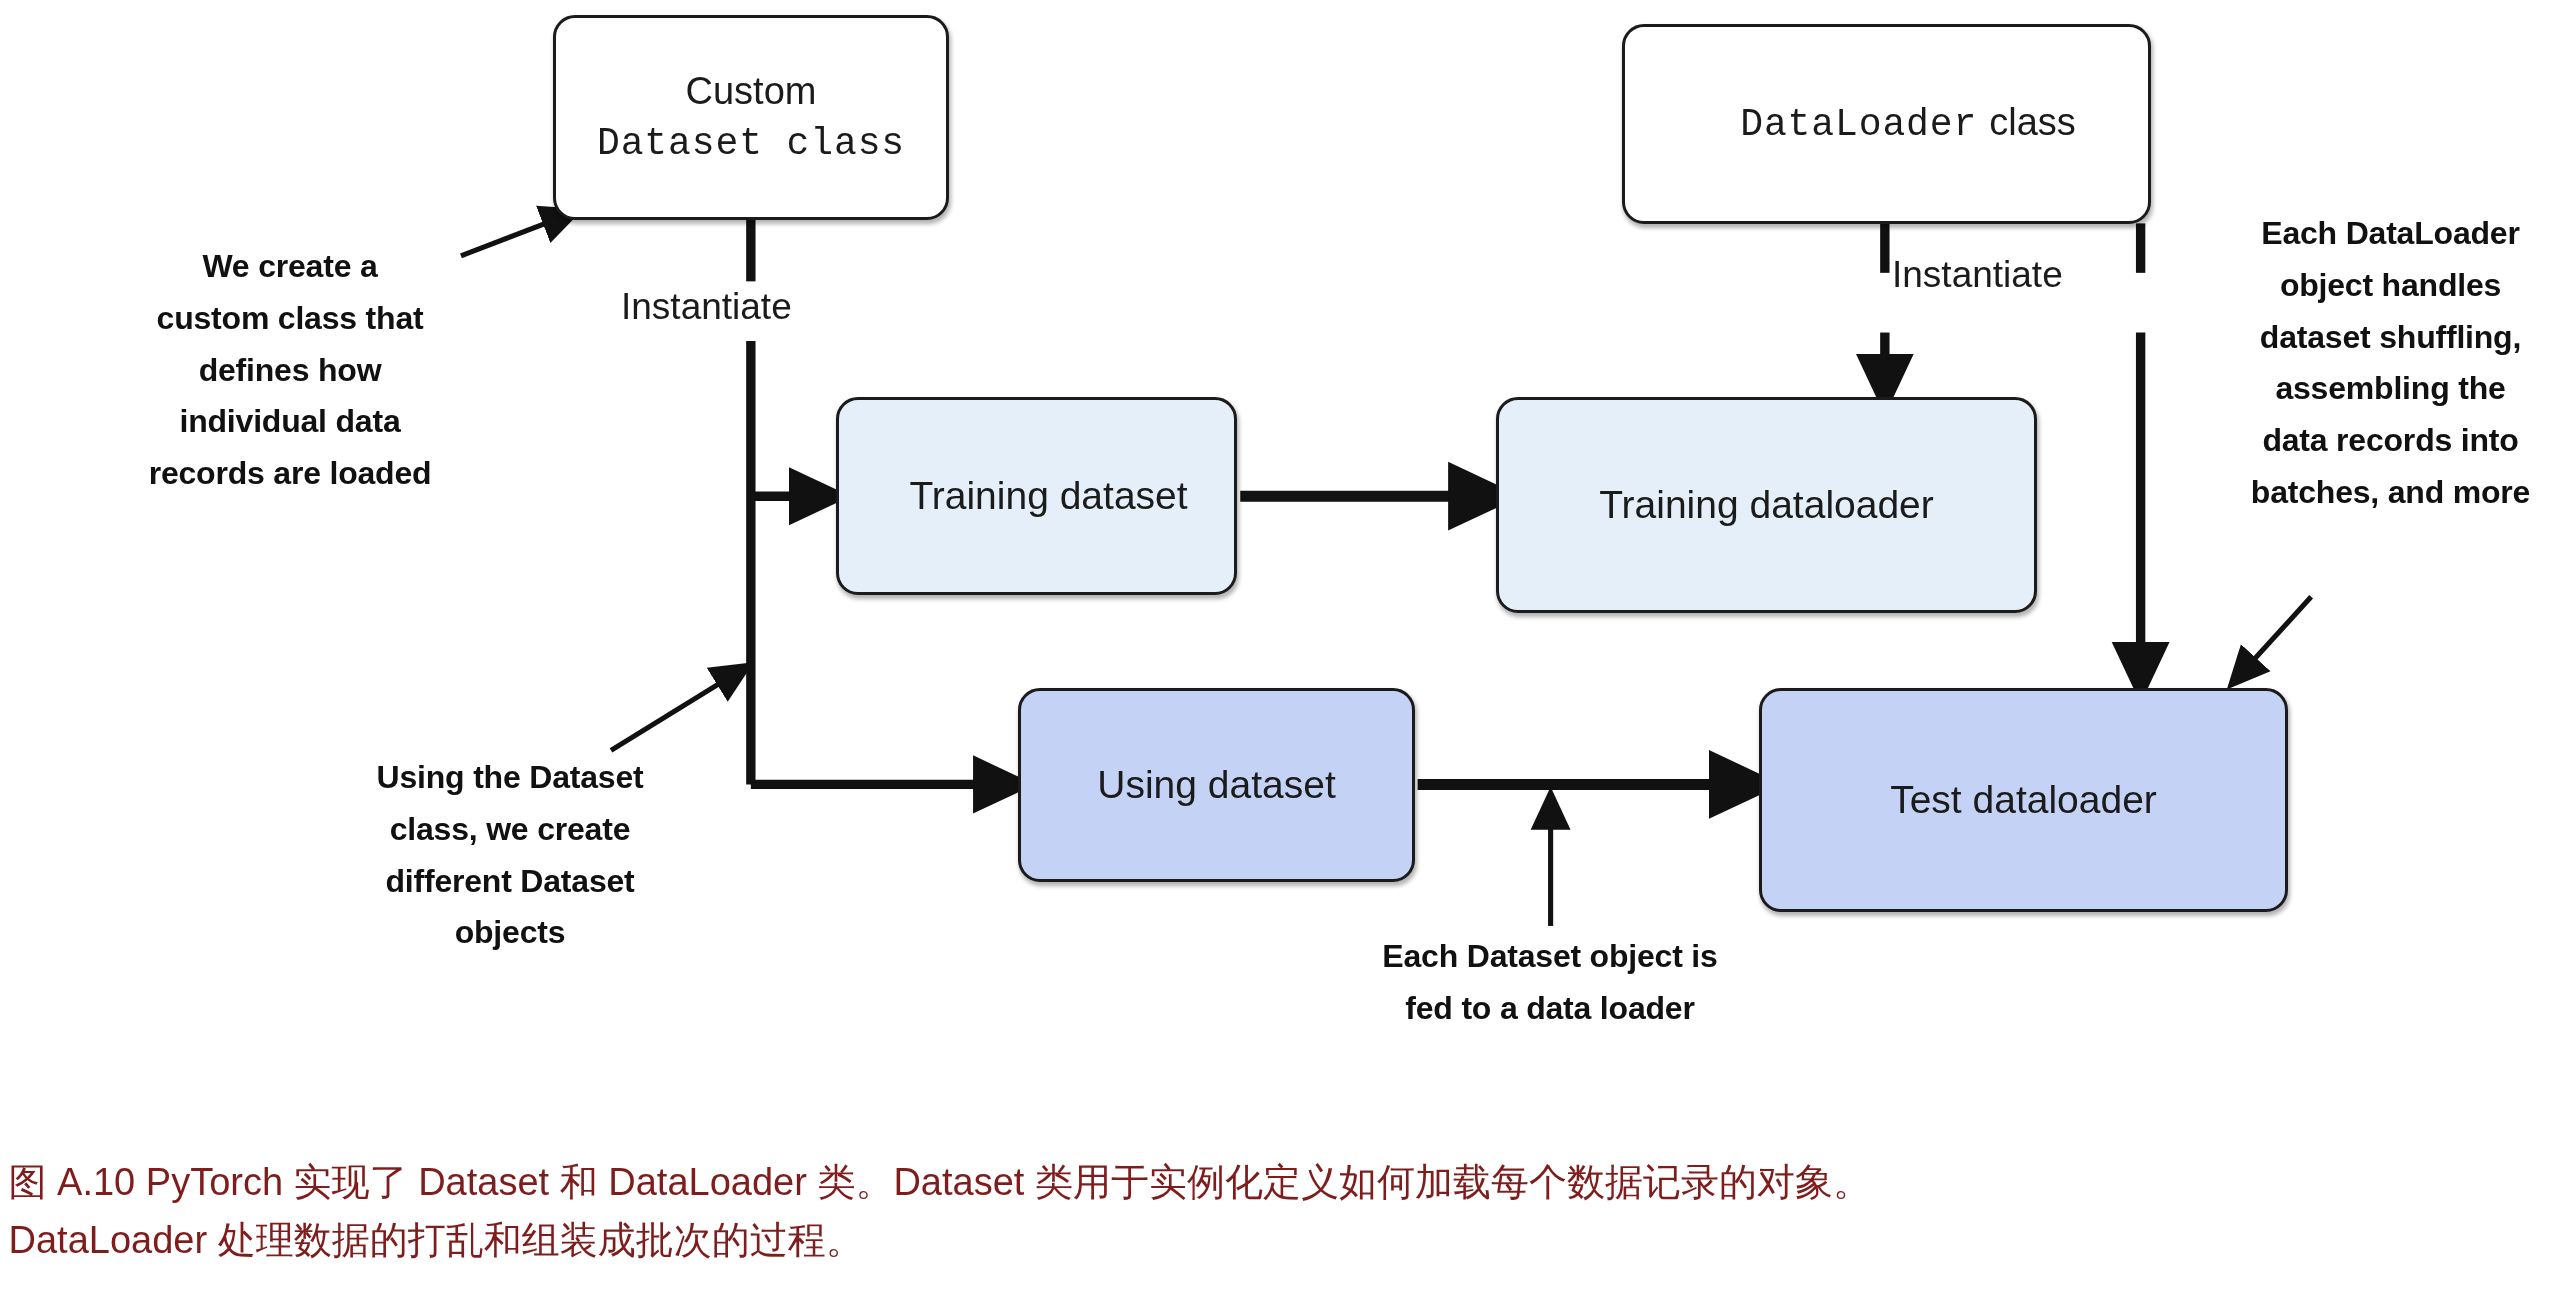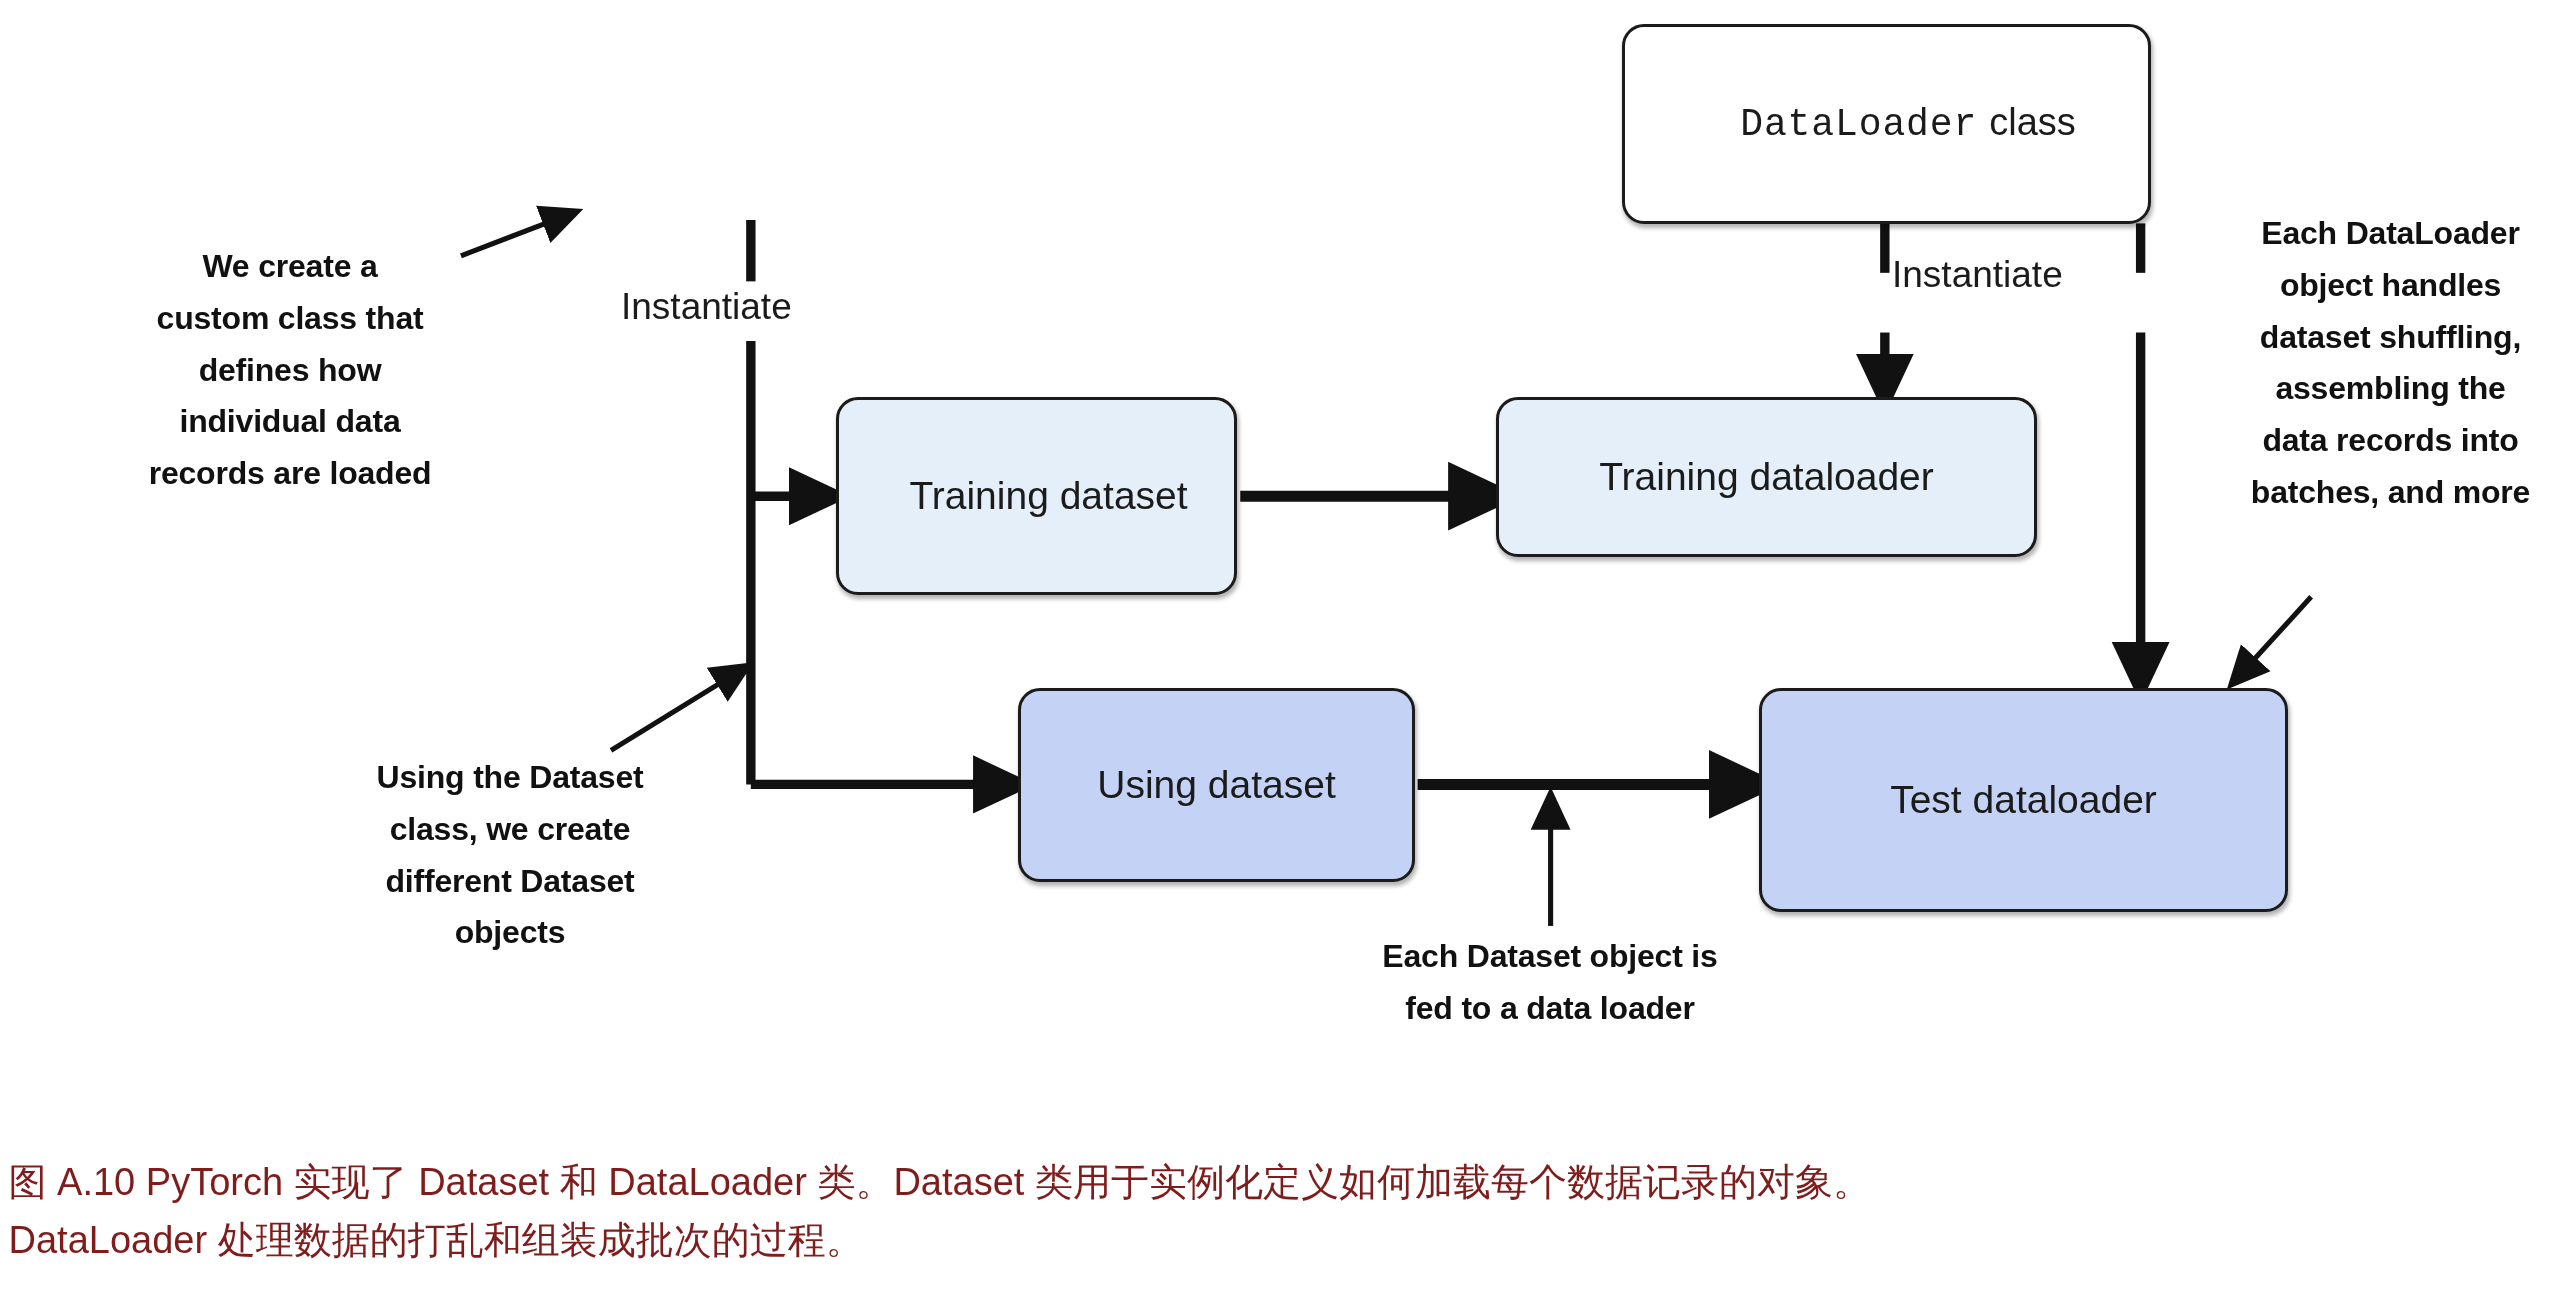--- a/index.html
+++ b/index.html
@@ -134,32 +134,38 @@
 
     <path d="M 540,300 L 660,254" stroke="#111111" stroke-width="6" fill="none" marker-end="url(#ah-thin)"></path>
 
     <path d="M 716,880 L 862,790" stroke="#111111" stroke-width="6" fill="none" marker-end="url(#ah-thin)"></path>
 
     <path d="M 1818,1086 L 1818,948" stroke="#111111" stroke-width="6" fill="none" marker-end="url(#ah-thin)"></path>
 
     <path d="M 2710,700 L 2628,790" stroke="#111111" stroke-width="6" fill="none" marker-end="url(#ah-thin)"></path>
   </svg>
 
+  <div class="node node-class" style="left:553px; top:15.4px; width:396px; height:205px;">
+    <div>
+      <div class="sans">Custom</div>
+      <div class="mono">Dataset class</div>
+    </div>
+  </div>
 
   <div class="node node-class" style="left:1622px; top:24px; width:529px; height:200px;padding-left:43px;">
     <div>
       <span class="mono">DataLoader</span><span class="sans" style="display:inline-block;width:12px;"></span><span class="sans">class</span>
     </div>
   </div>
 
   <div class="node node-data fill-light" style="left:836px; top:397px; width:401px; height:198px;padding-left:24px;">
     <span>Training dataset</span>
   </div>
 
-  <div class="node node-data fill-light" style="left:1496px; top:397px; width:541px; height:160px;">
+  <div class="node node-data fill-light" style="left:1496px; top:397px; width:541px; height:216px;">
     <span>Training dataloader</span>
   </div>
 
   <div class="node node-data fill-mid" style="left:1018px; top:688px; width:397px; height:194px;">
     <span>Using dataset</span>
   </div>
 
   <div class="node node-data fill-mid" style="left:1759px; top:688px; width:529px; height:224px;text-align:center;">
     <span>Test dataloader</span>
   </div>

